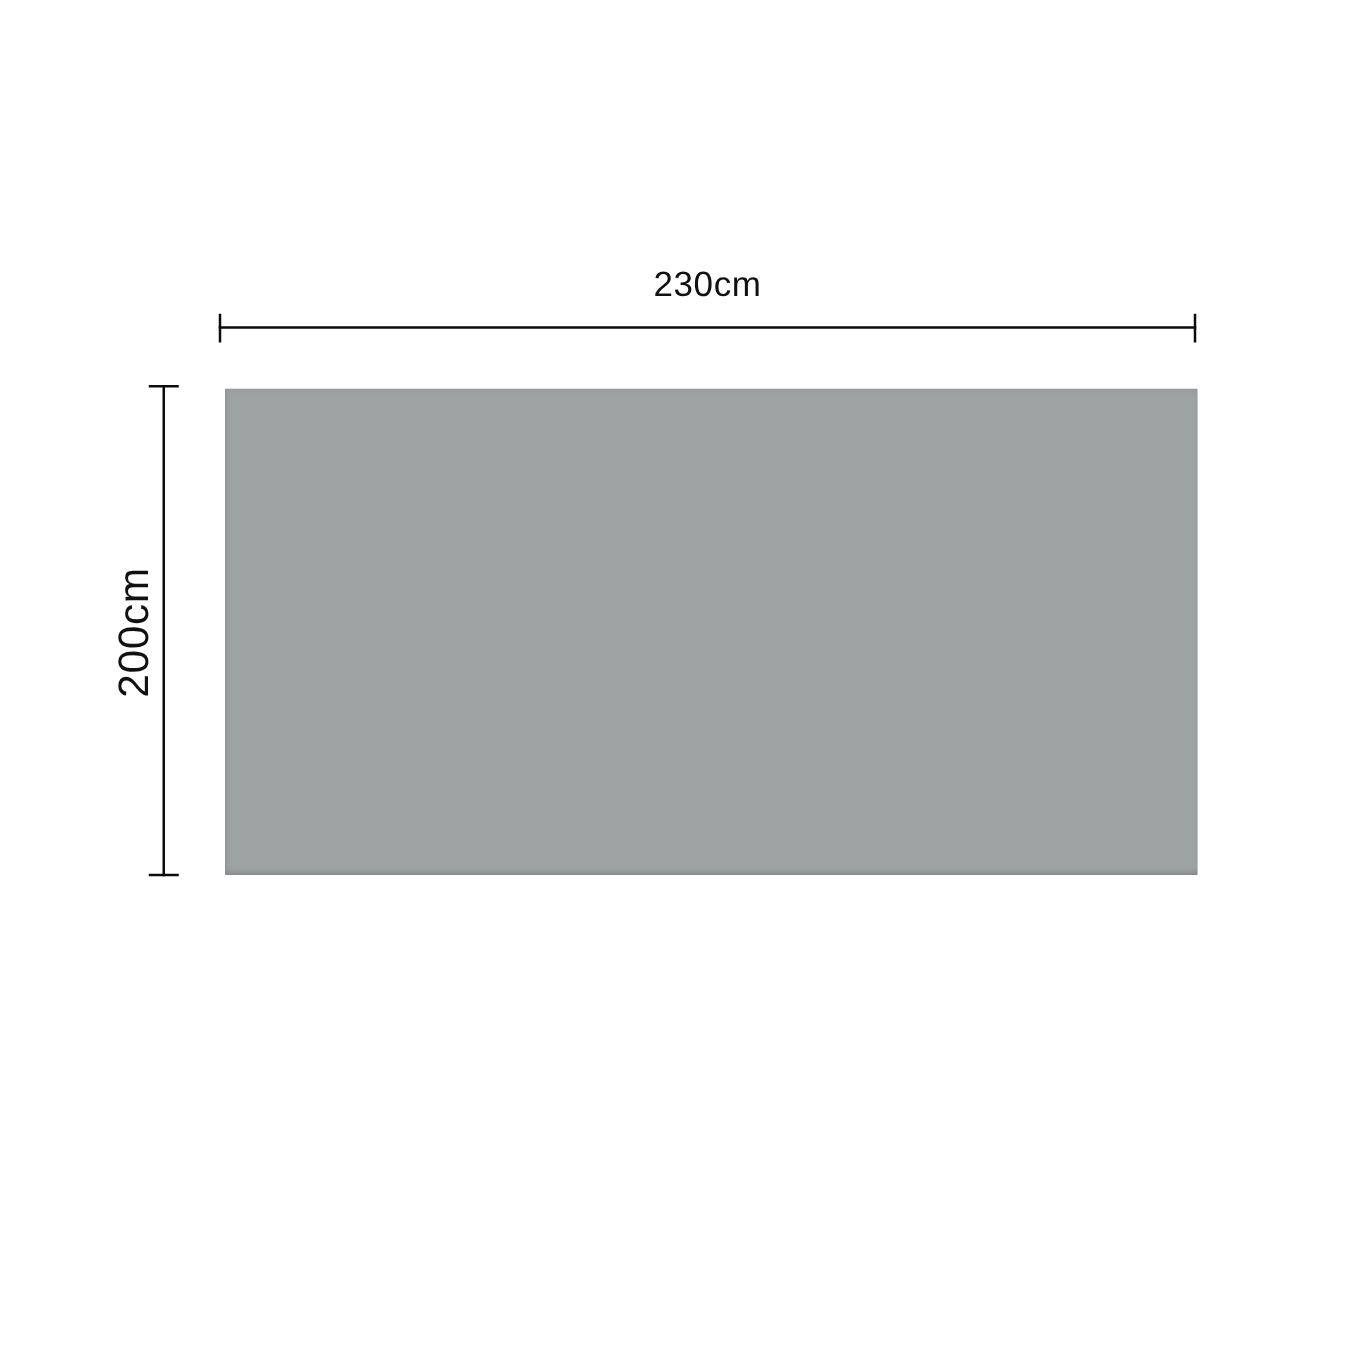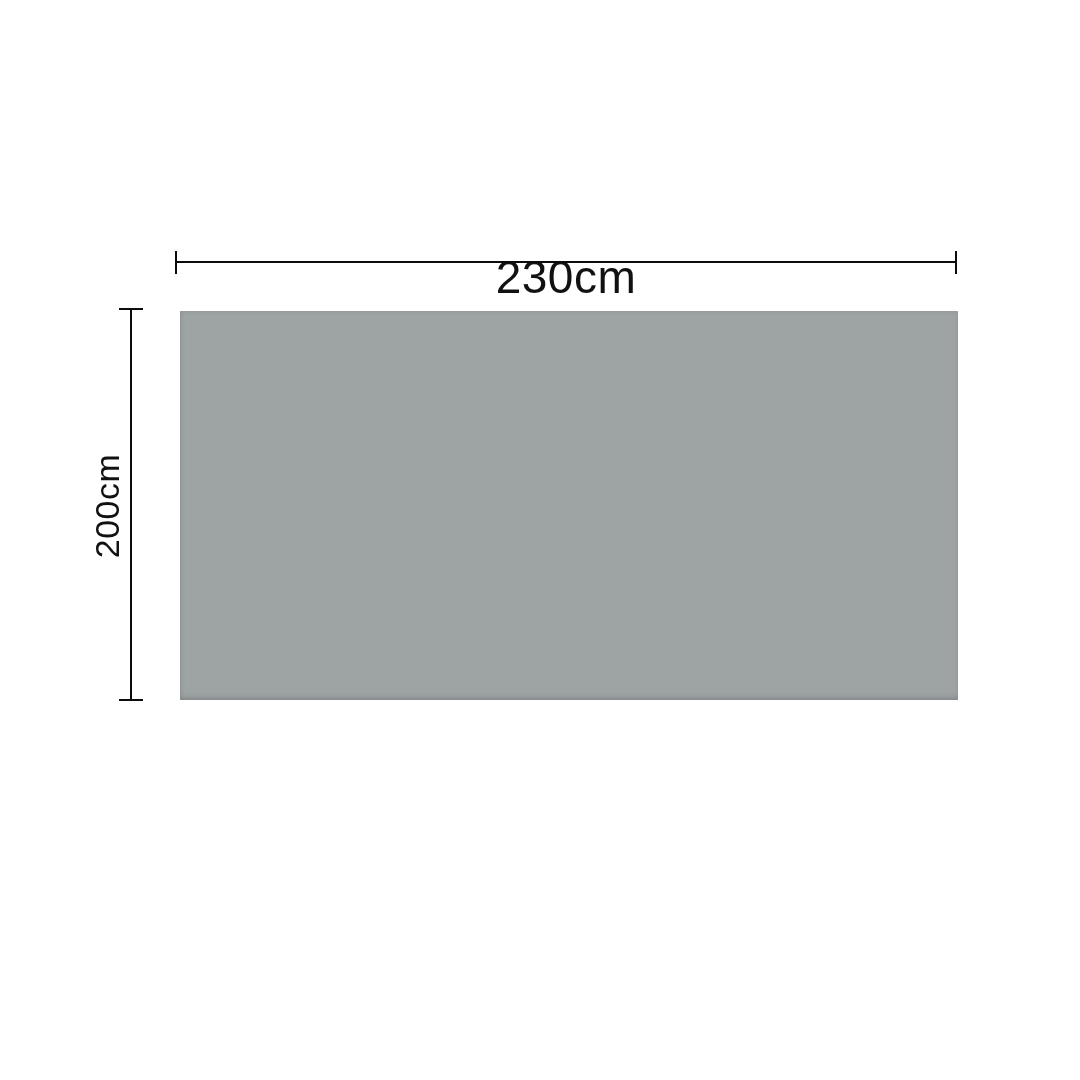--- a/index.html
+++ b/index.html
@@ -51,25 +51,24 @@
     background: var(--dimension-line);
   }
   .h-dim-tick.left  { left: 175px; }
   .h-dim-tick.right { left: 955px; }
   .h-dim-label {
     position: absolute;
     left: 175px;
     top: 214px;
     width: 782px;
     text-align: center;
-    font-size: 46px;
+    font-size: 28px;
     letter-spacing: 0.5px;
     color: var(--label-text);
     line-height: 1;
-    margin-top: 40px;
   }
 
   
   .v-dim-line {
     position: absolute;
     left: 130px;
     top: 308px;
     width: 2px;
     height: 393px;
     background: var(--dimension-line);

